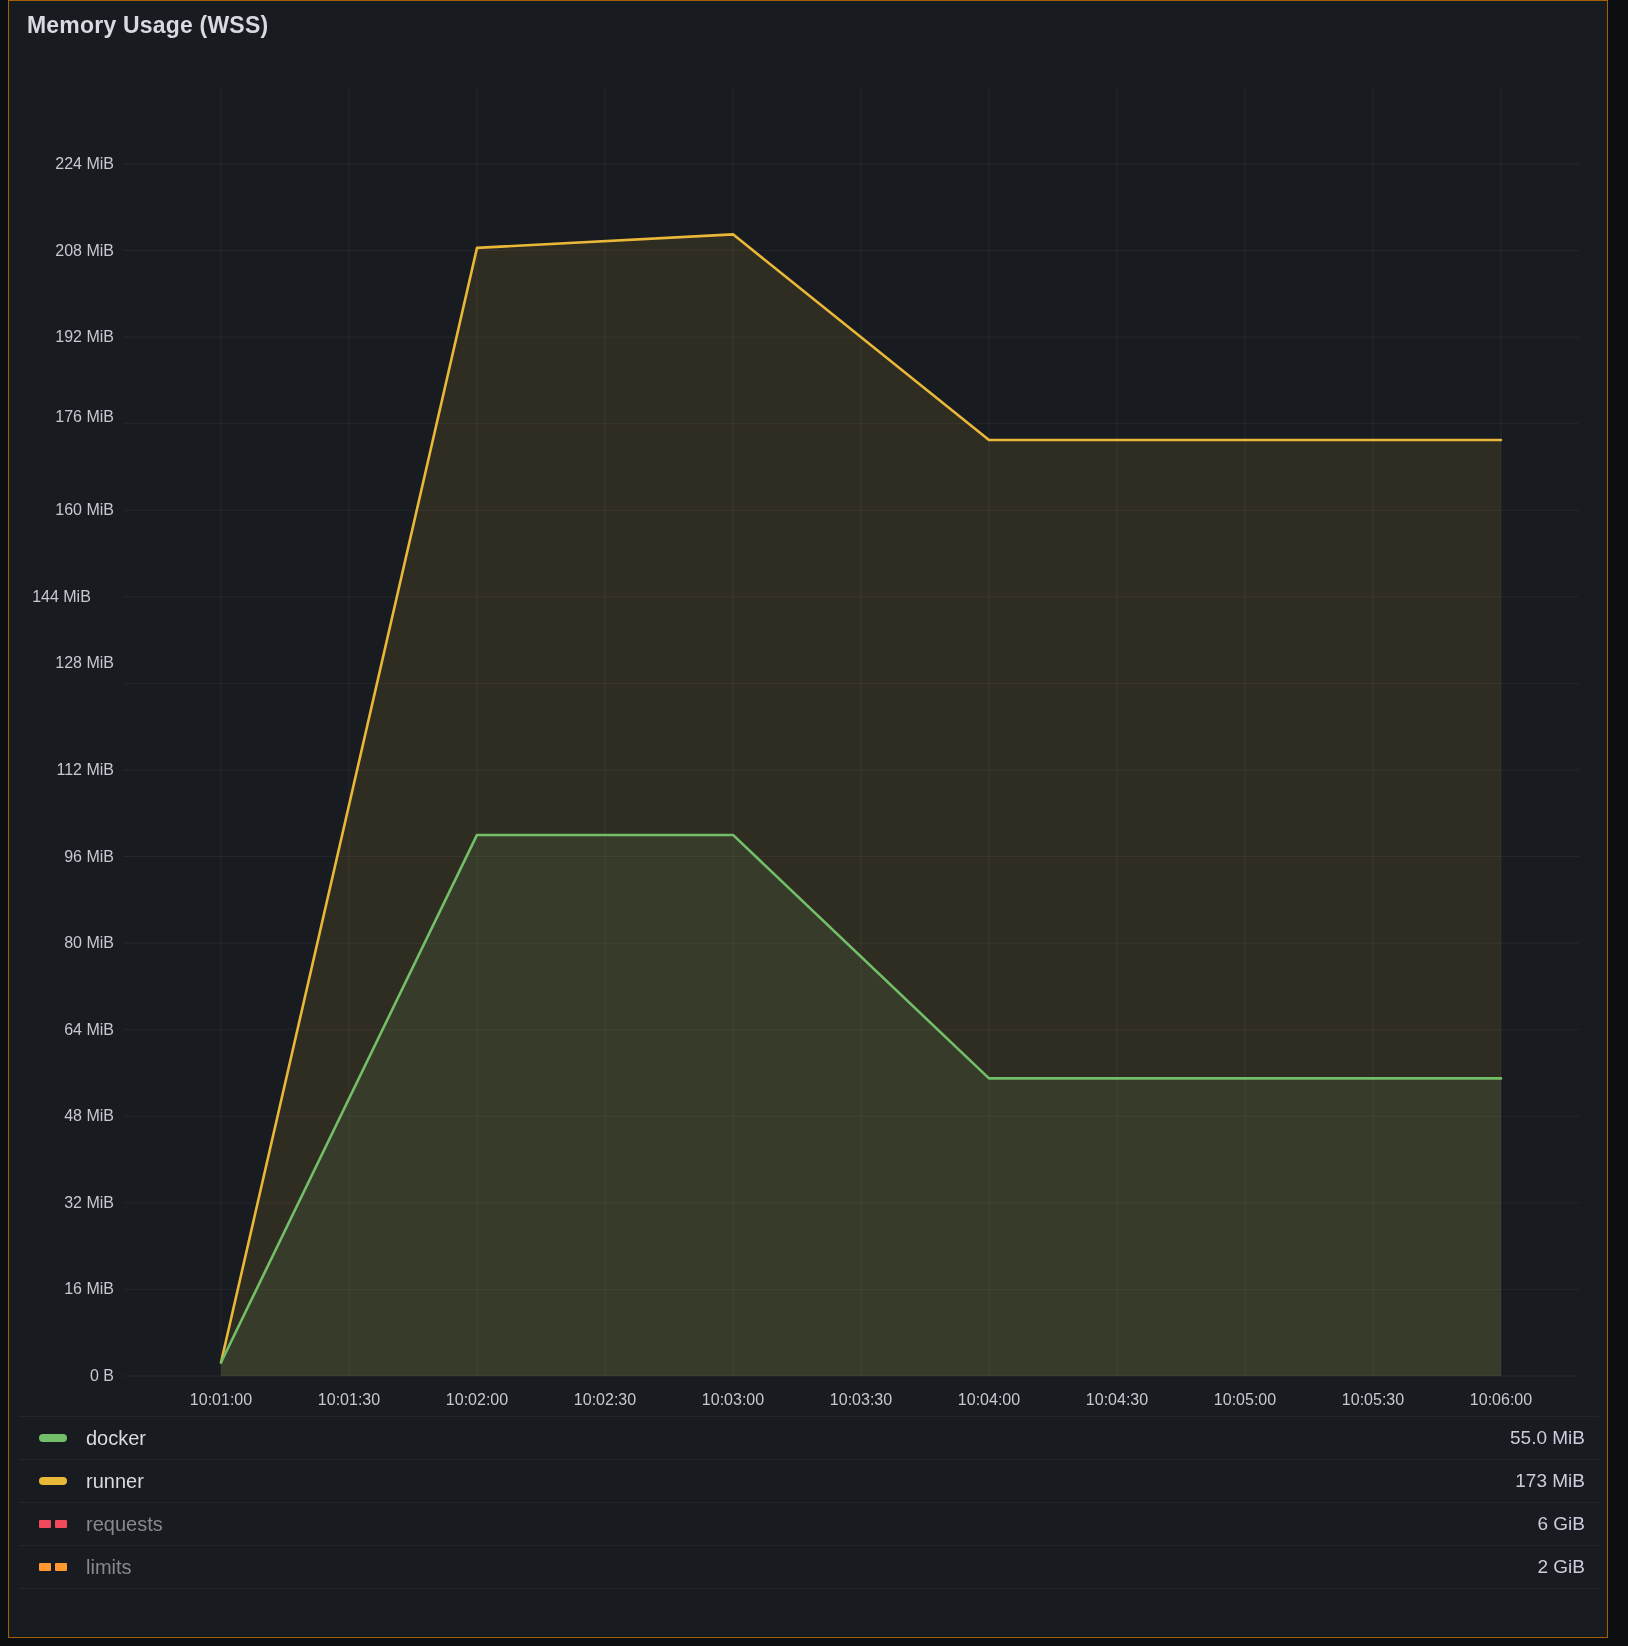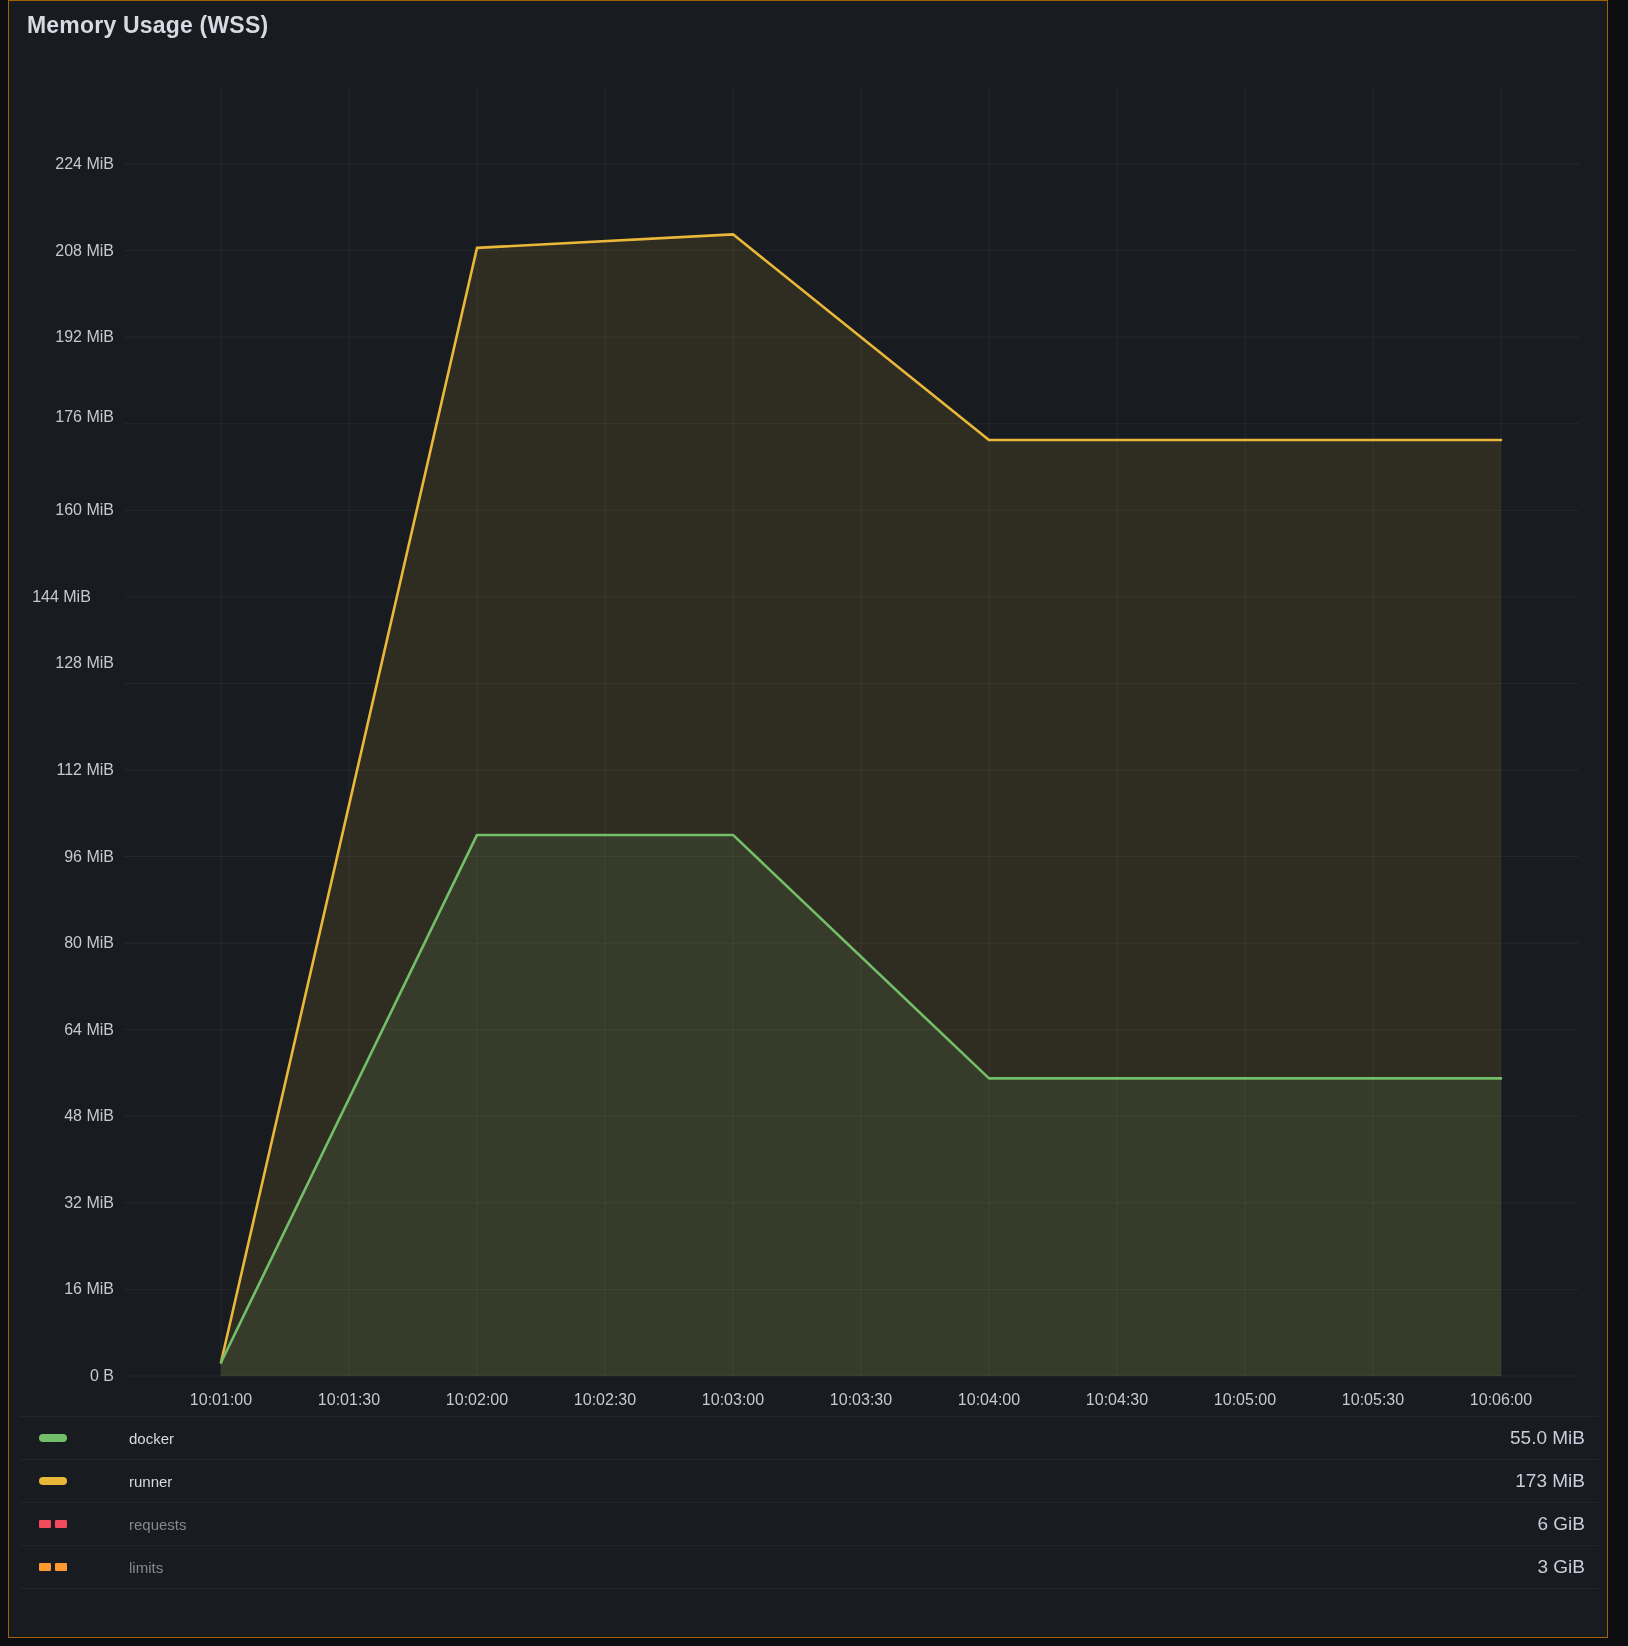--- a/index.html
+++ b/index.html
@@ -18,21 +18,21 @@
   .legend { position:absolute; left:10px; top:1415px; width:1580px; }
   .legend-header { display:flex; justify-content:space-between; align-items:center;
                    height:38px; padding:0 14px 0 57px; }
   .legend-header .hdr { color:#6e9fff; font-size:19px; font-weight:500; cursor:pointer; }
   .legend-row { display:flex; align-items:center; height:42px;
                 border-top:1px solid #22252b; padding:0 14px 0 20px; cursor:pointer; }
   .legend-row:last-child { border-bottom:1px solid #22252b; }
   .swatch { width:30px; display:flex; align-items:center; gap:4px; margin-right:17px; }
   .swatch .pill { width:28px; height:8px; border-radius:4px; }
   .swatch .dash { width:12px; height:8px; border-radius:1px; }
-  .legend-name { font-size:15px; color:#d9dadf;margin-left:43px; }
+  .legend-name { font-size:20px; color:#d9dadf; }
   .legend-name.dimmed { color:#87898f; }
   .legend-value { margin-left:auto; font-size:19px; color:#ccccdc; }
 </style>
 </head>
 <body>
 
 <div class="panel">
   <div class="panel-title">Memory Usage (WSS)</div>
 
   <div class="chart">
@@ -122,17 +122,17 @@
           </span>
           <span class="legend-name dimmed">requests</span>
           <span class="legend-value">6 GiB</span>
         </div>
         <div class="legend-row">
           <span class="swatch">
             <span class="dash" style="background: rgb(255, 152, 48);"></span>
             <span class="dash" style="background: rgb(255, 152, 48);"></span>
           </span>
           <span class="legend-name dimmed">limits</span>
-          <span class="legend-value">3 GiB</span>
+          <span class="legend-value">2 GiB</span>
         </div>
       </div>
   </div>
 </div>
 
 </body></html>

